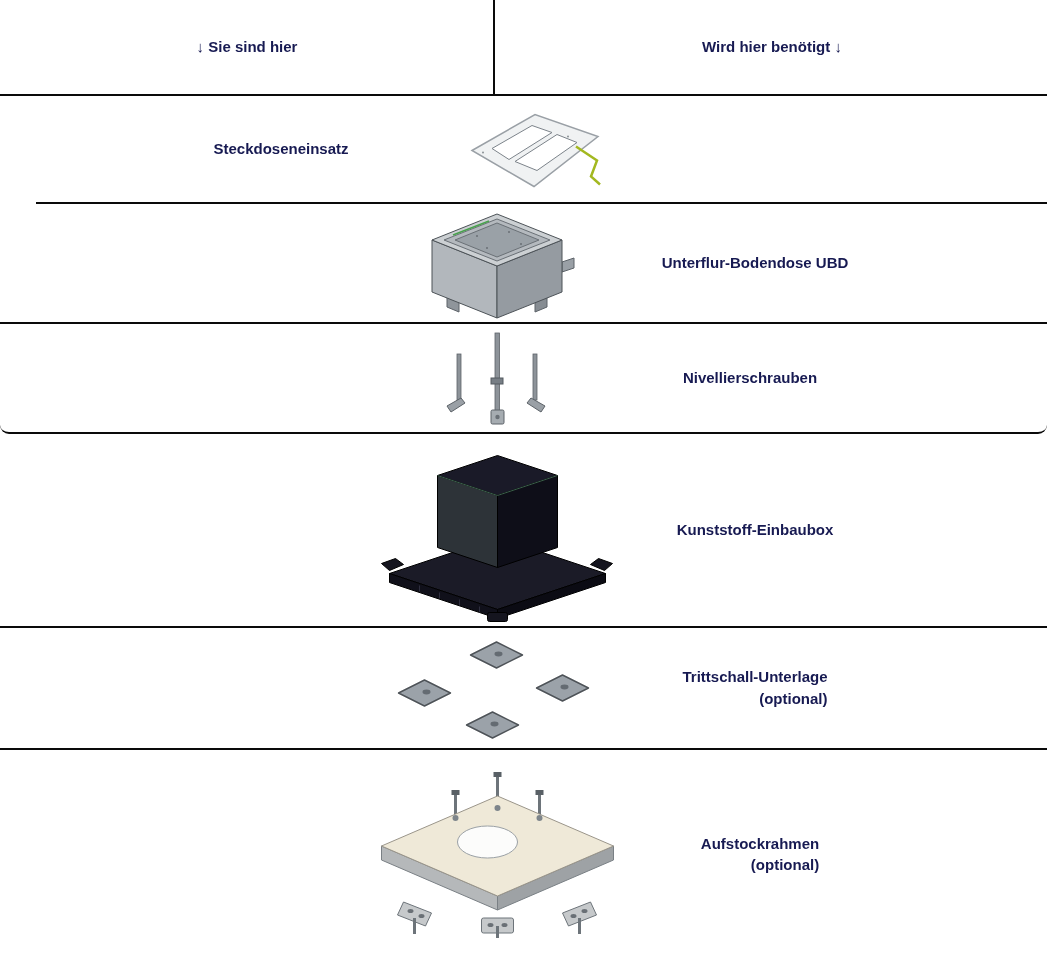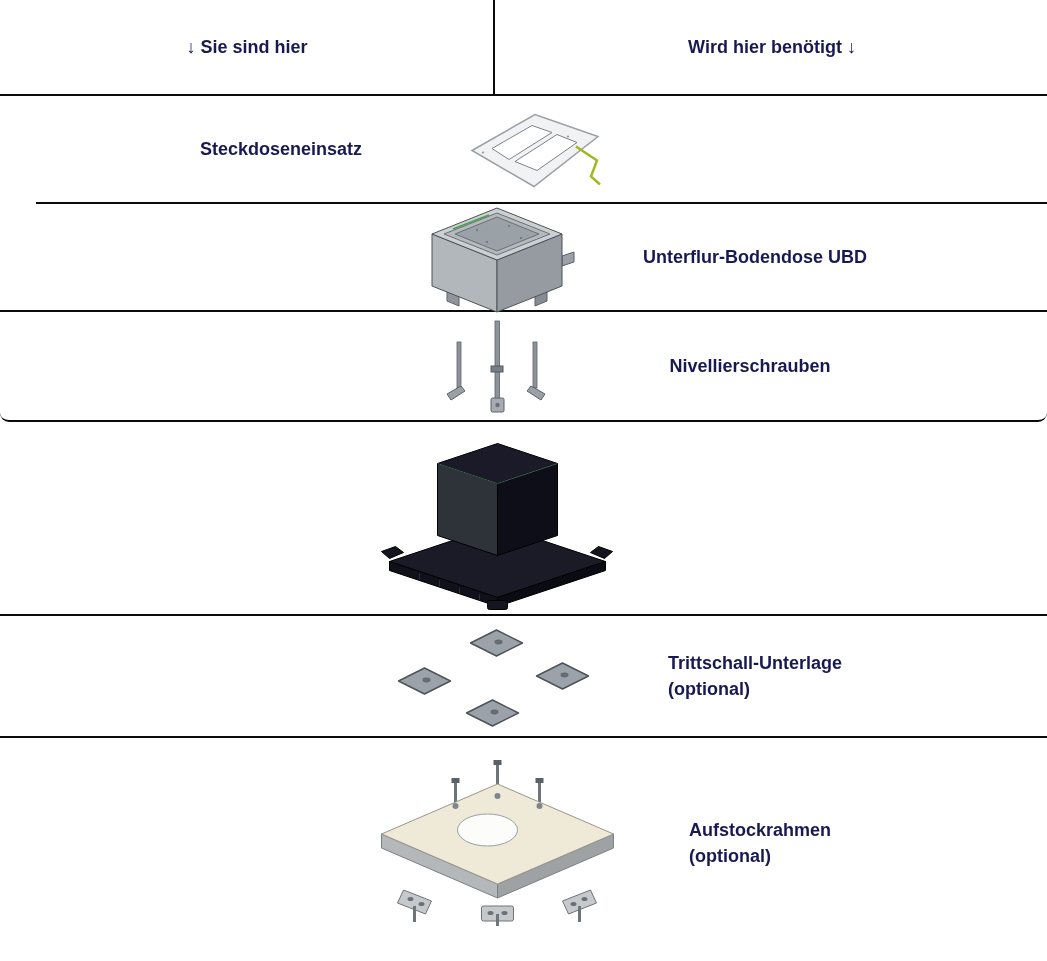--- a/index.html
+++ b/index.html
@@ -9,34 +9,34 @@
     position:relative;
     width:1047px; height:961px;
     background:var(--background,#ffffff);
     color:var(--text,#171a52);
     overflow:hidden;
   }
   .row { position:relative; width:100%; border-bottom:2px solid var(--line,#0a0a0a); }
   .row.last { border-bottom:none; }
   .hrow { height:96px; }
   .r1 { height:108px;margin-left:36px; }
-  .r2 { height:108px; }
+  .r2 { height:120px; }
   .r3 { height:110px;border-radius:9px; }
   .r4 { height:194px; }
   .r5 { height:122px; }
   .r6 { height:193px;margin-top:8px; }
   .vdivider {
     position:absolute; left:493px; top:0; width:2px; height:94px;
     background:var(--line,#0a0a0a);
   }
   .hlabel, .label {
     position:absolute; top:50%;
     transform:translate(-50%,-50%);
-    font-weight:bold; font-size:18px;
-    text-align:left; line-height:1.45;
+    font-weight:bold; font-size:15px;
+    text-align:right; line-height:1.45;
     white-space:nowrap;
     color:var(--text,#171a52);
   }
   .label .line { display:block; }
   .img {
     position:absolute; top:50%; left:497px;
     transform:translate(-50%,-50%);
     line-height:0;
   }
 </style>
@@ -116,20 +116,21 @@
           <line x1="60" y1="155" x2="60" y2="161"></line>
           <line x1="80" y1="162" x2="80" y2="168"></line>
           <line x1="100" y1="169" x2="100" y2="175"></line>
         </g>
         <polygon points="58,38 118,18 178,38 118,58" fill="#1a1a28" stroke="#000000"></polygon>
         <polygon points="58,38 118,58 118,130 58,110" fill="#2d3338" stroke="#000000"></polygon>
         <polygon points="118,58 178,38 178,110 118,130" fill="#0e0e18" stroke="#000000"></polygon>
         <polyline points="58,38 118,58 178,38" fill="none" stroke="#3a5e4a" stroke-width="1"></polyline>
       </svg>
     </div>
+    <div class="label" style="left:755px">Kunststoff-Einbaubox</div>
   </div>
 
   <div class="row r5">
     <div class="img">
       <svg width="225" height="110" viewBox="0 0 225 110">
         <g fill="#9ba2a9" stroke="#4d5257" stroke-width="1.4" stroke-linejoin="round">
           <polygon points="86,22 112,9 138,22 112,35"></polygon>
           <polygon points="14,60 40,47 66,60 40,73"></polygon>
           <polygon points="152,55 178,42 204,55 178,68"></polygon>
           <polygon points="82,92 108,79 134,92 108,105"></polygon>

